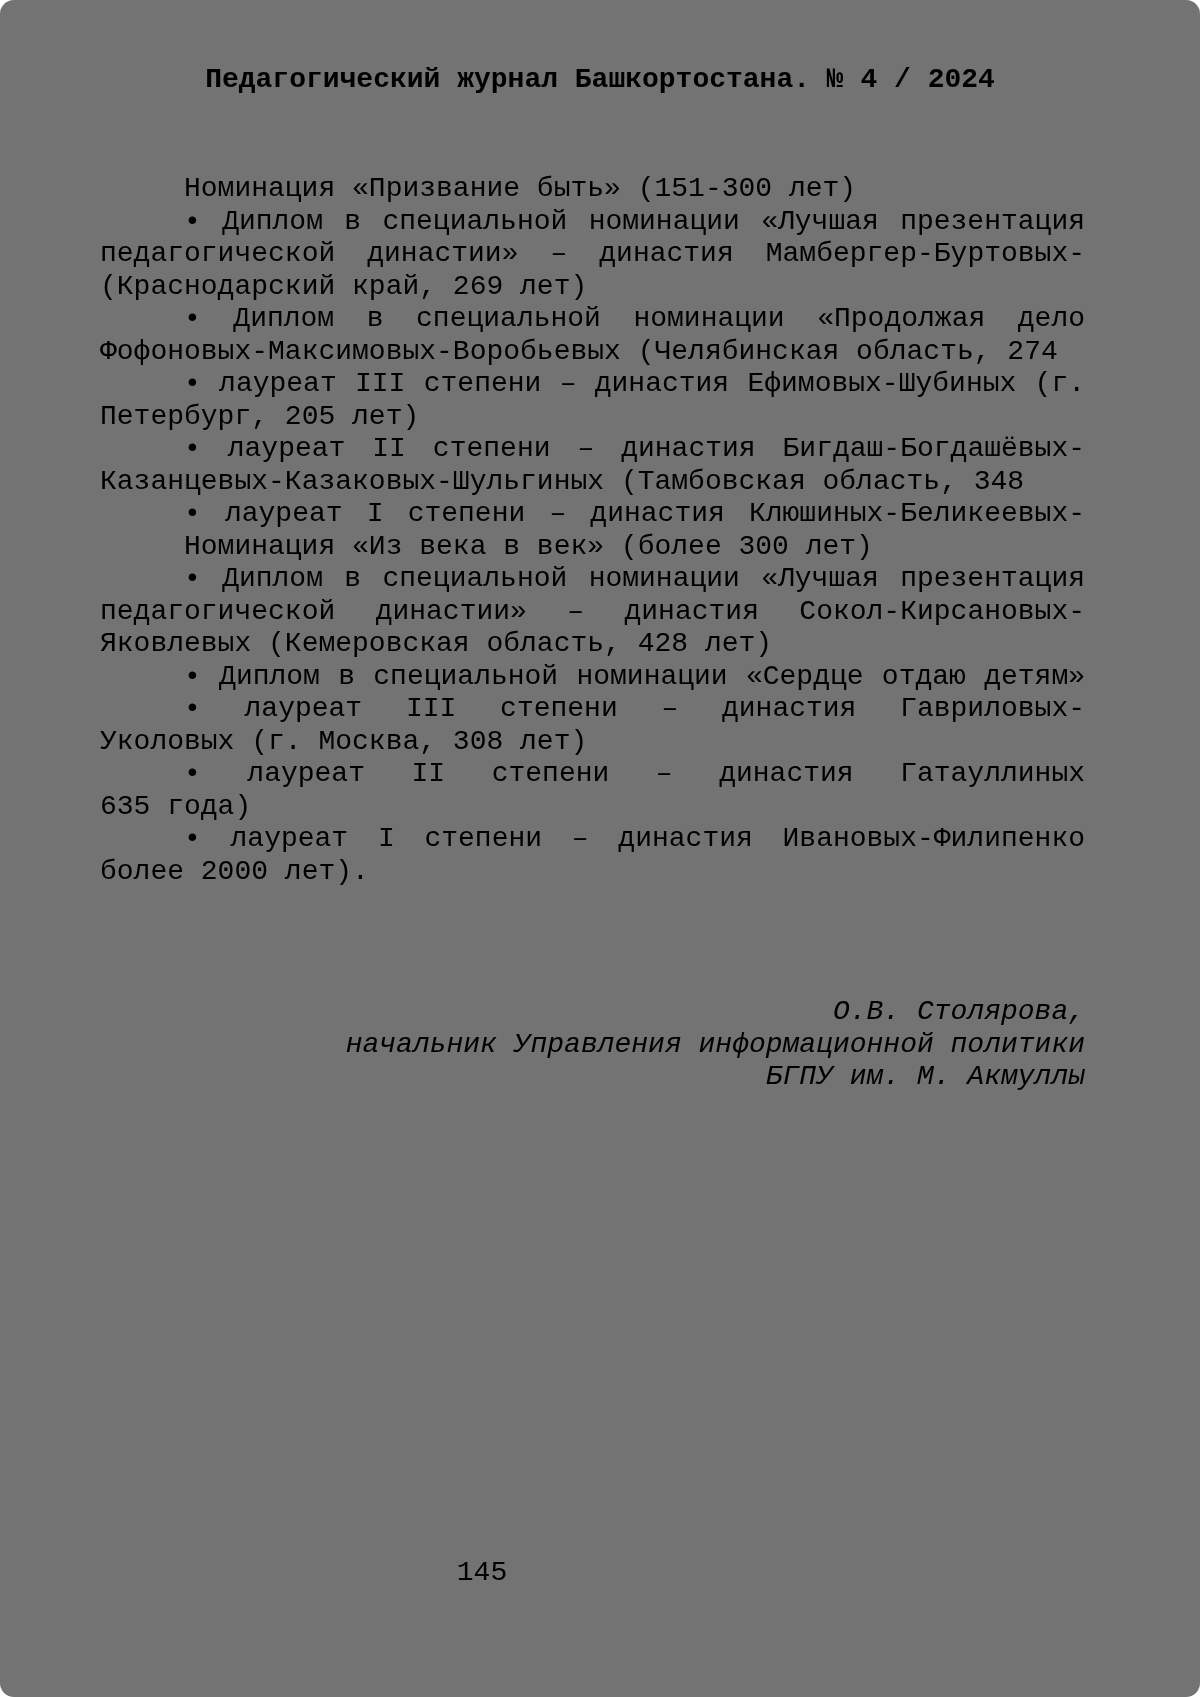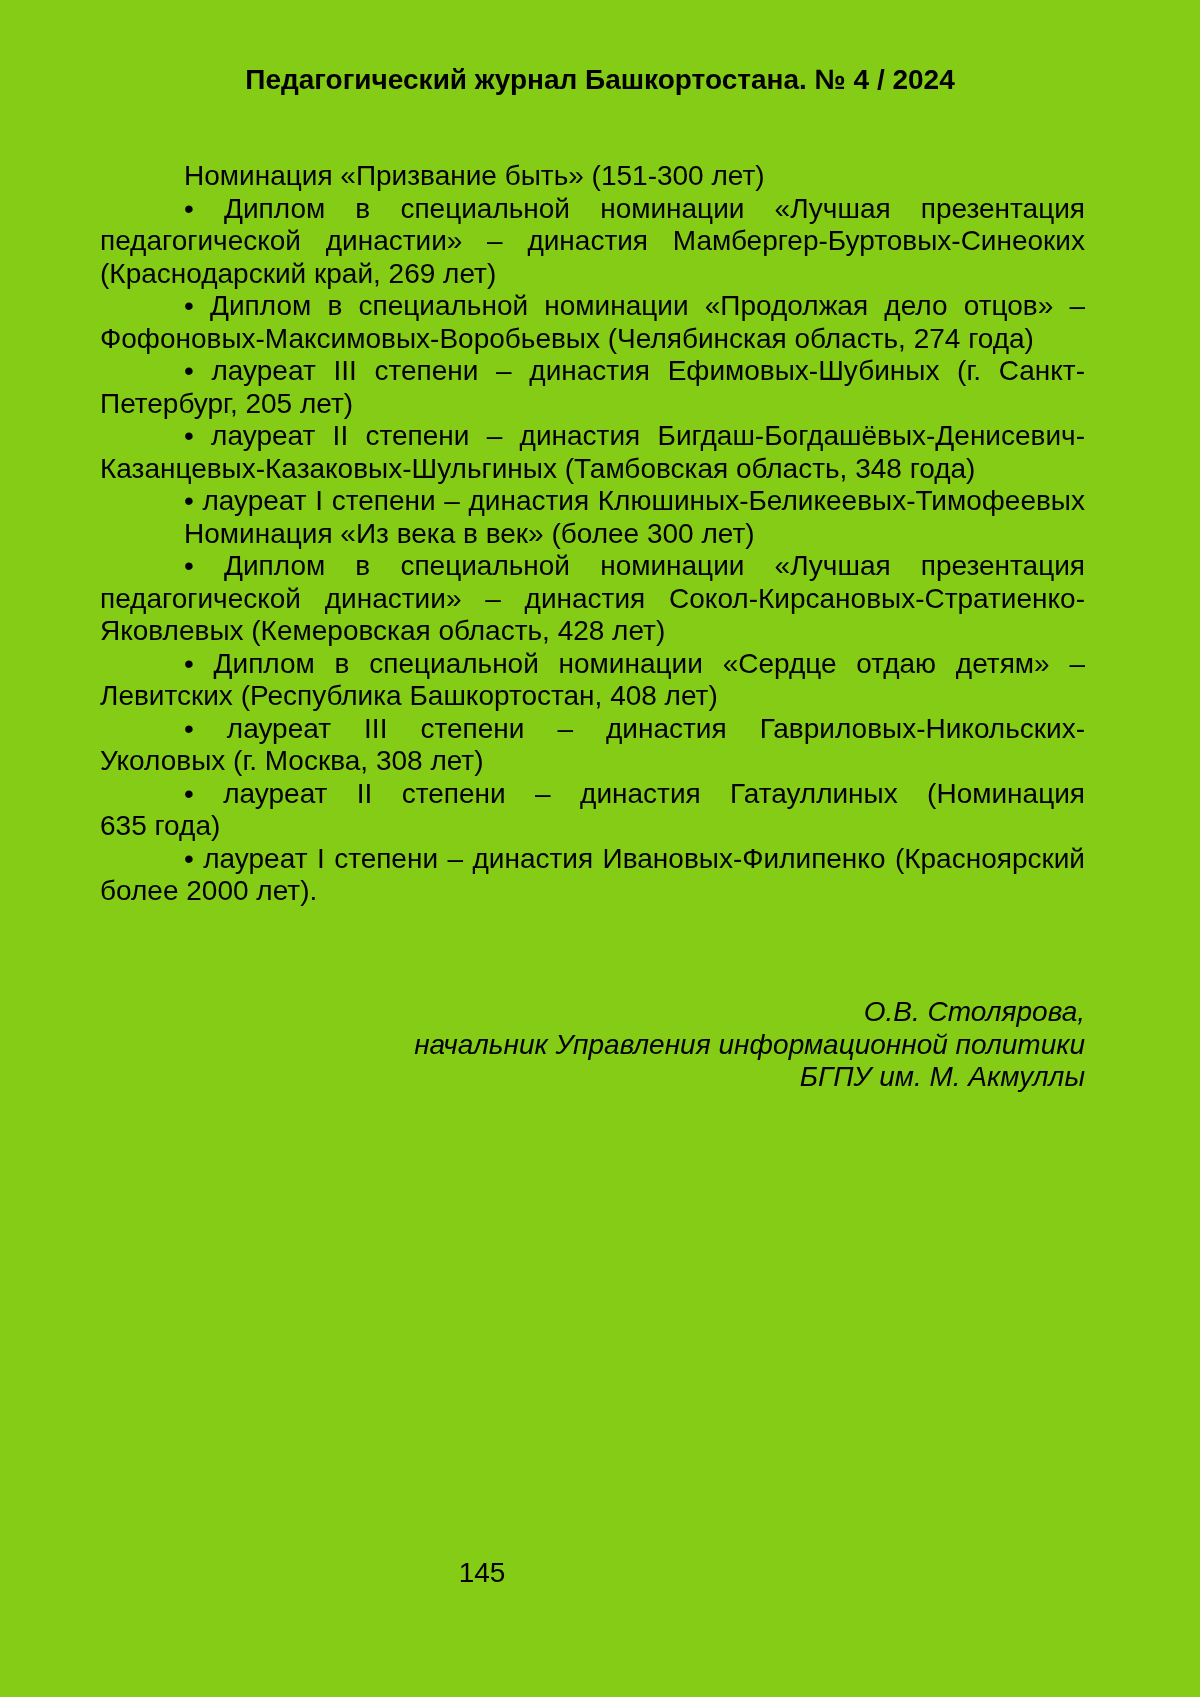--- a/index.html
+++ b/index.html
@@ -4,39 +4,40 @@
 <style>
   html, body {
     margin: 0;
     padding: 0;
     background: #ffffff;
   }
   .page {
     position: relative;
     width: 1200px;
     height: 1697px;
-    background: #84cc16;
+    background: #737373;
     color: #000000;
-    font-family: Liberation Sans, sans-serif;
+    font-family: Liberation Mono, monospace;
     overflow: hidden;
+    border-radius: 14px;
   }
   .running-head {
     position: absolute;
     top: 64px;
     left: 0;
     width: 1200px;
     text-align: center;
     font-size: 28px;
     line-height: 32.5px;
     font-weight: bold;
     white-space: nowrap;
   }
   .article-body {
     position: absolute;
-    top: 160px;
+    top: 173px;
     left: 100px;
     width: 985px;
     font-size: 28px;
   }
   .line {
     line-height: 32.5px;
     height: 32.5px;
     overflow: hidden;
     text-align: left;
   }
@@ -89,21 +90,20 @@
       <div class="line first just">• лауреат III степени – династия Ефимовых-Шубиных (г. Санкт-</div>
       <div class="line">Петербург, 205 лет)</div>
       <div class="line first just">• лауреат II степени – династия Бигдаш-Богдашёвых-Денисевич-</div>
       <div class="line">Казанцевых-Казаковых-Шульгиных (Тамбовская область, 348 года)</div>
       <div class="line first just">• лауреат I степени – династия Клюшиных-Беликеевых-Тимофеевых</div>
       <div class="line first">Номинация «Из века в век» (более 300 лет)</div>
       <div class="line first just">• Диплом в специальной номинации «Лучшая презентация</div>
       <div class="line just">педагогической династии» – династия Сокол-Кирсановых-Стратиенко-</div>
       <div class="line">Яковлевых (Кемеровская область, 428 лет)</div>
       <div class="line first just">• Диплом в специальной номинации «Сердце отдаю детям» – династия</div>
-      <div class="line">Левитских (Республика Башкортостан, 408 лет)</div>
       <div class="line first just">• лауреат III степени – династия Гавриловых-Никольских-Горшеневых-</div>
       <div class="line">Уколовых (г. Москва, 308 лет)</div>
       <div class="line first just">• лауреат II степени – династия Гатауллиных (Номинация Башкортостан,</div>
       <div class="line">635 года)</div>
       <div class="line first just">• лауреат I степени – династия Ивановых-Филипенко (Красноярский край,</div>
       <div class="line">более 2000 лет).</div>
     </div>
 
   <div class="signature-block" id="signature-block">
       <div class="sig-line">О.В. Столярова,</div>

